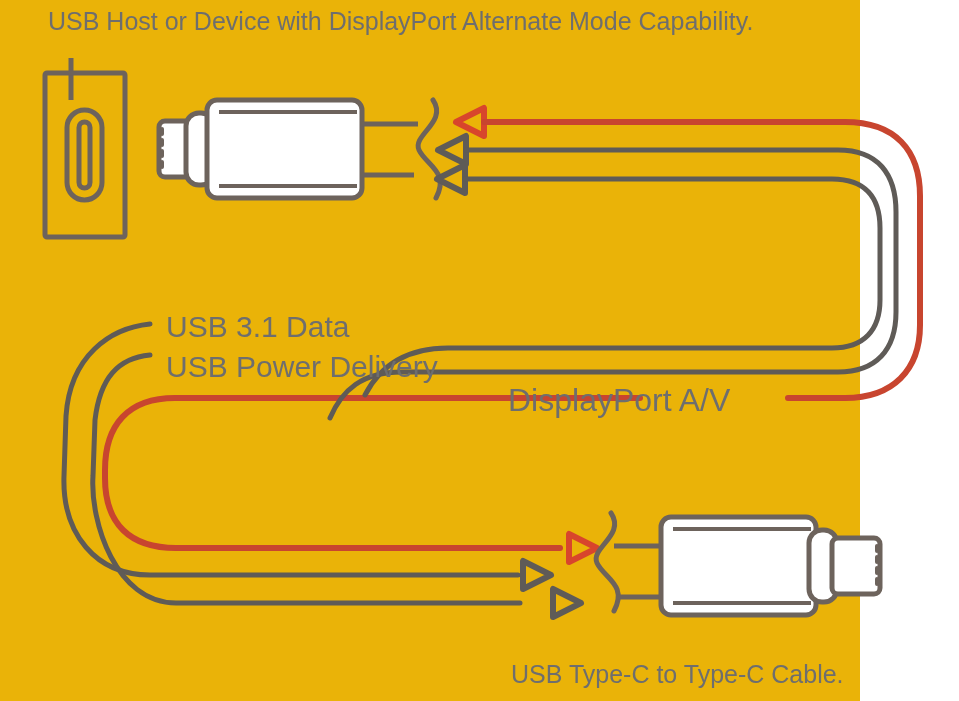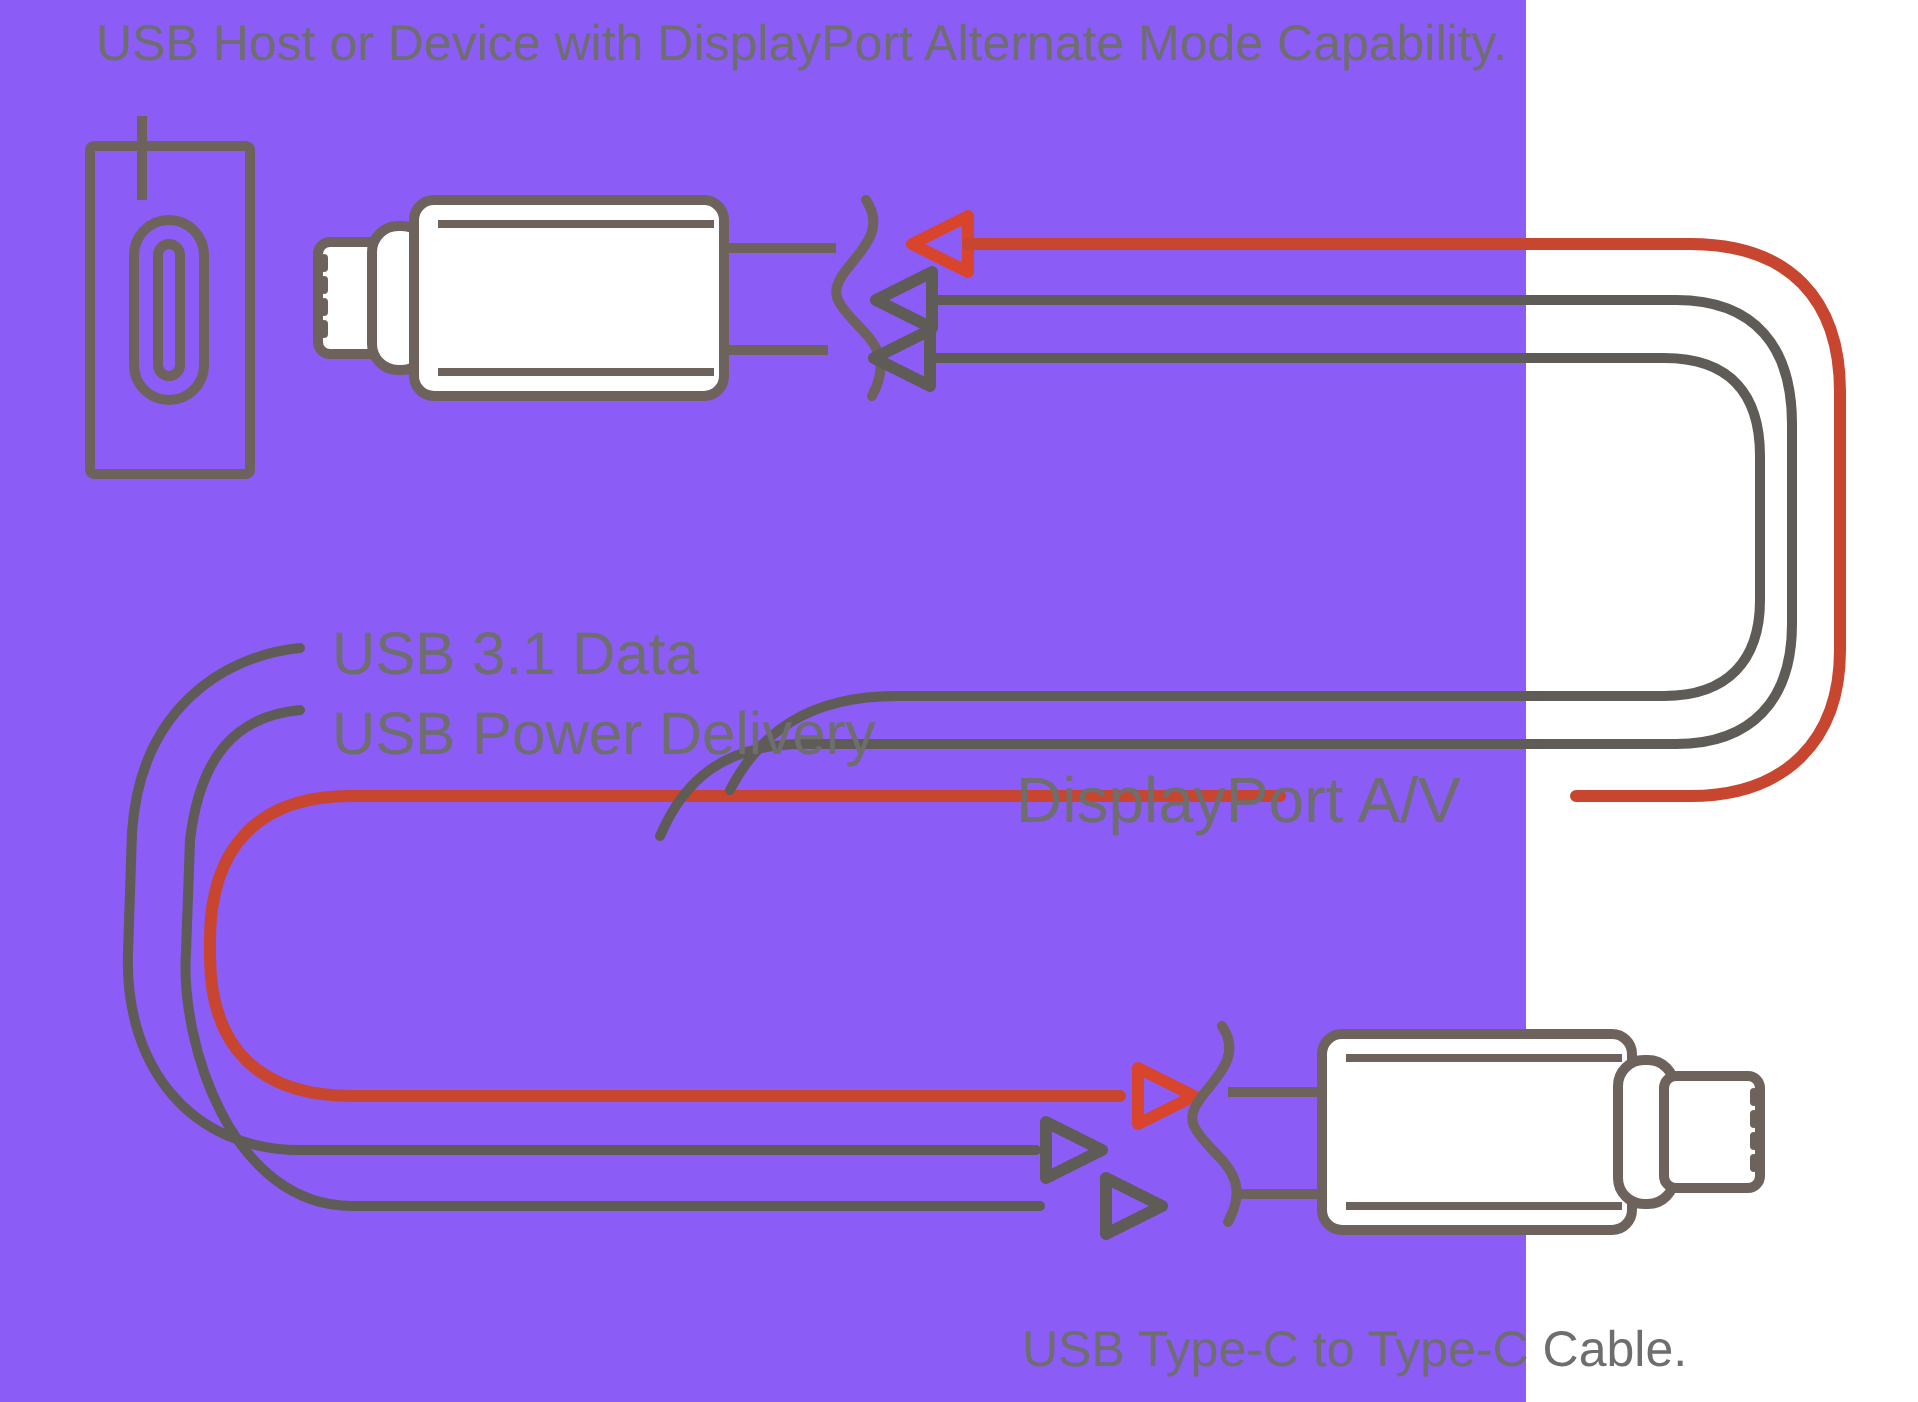--- a/index.html
+++ b/index.html
@@ -8,23 +8,23 @@
     background: #ffffff;
   }
   body {
     width: 959px;
     height: 701px;
     overflow: hidden;
     font-family: "Liberation Sans", sans-serif;
   }
   #diagram-root {
     position: relative;
-    width: 763px;
+    width: 860px;
     height: 701px;
-    background: #8b5cf6;
+    background: #eab308;
   }
   svg#diagram-svg {
     display: block;
     width: 959px;
     height: 701px;
   }
   .diagram-text {
     font-family: "Liberation Sans", sans-serif;
     fill: #6e6e6e;
   }

